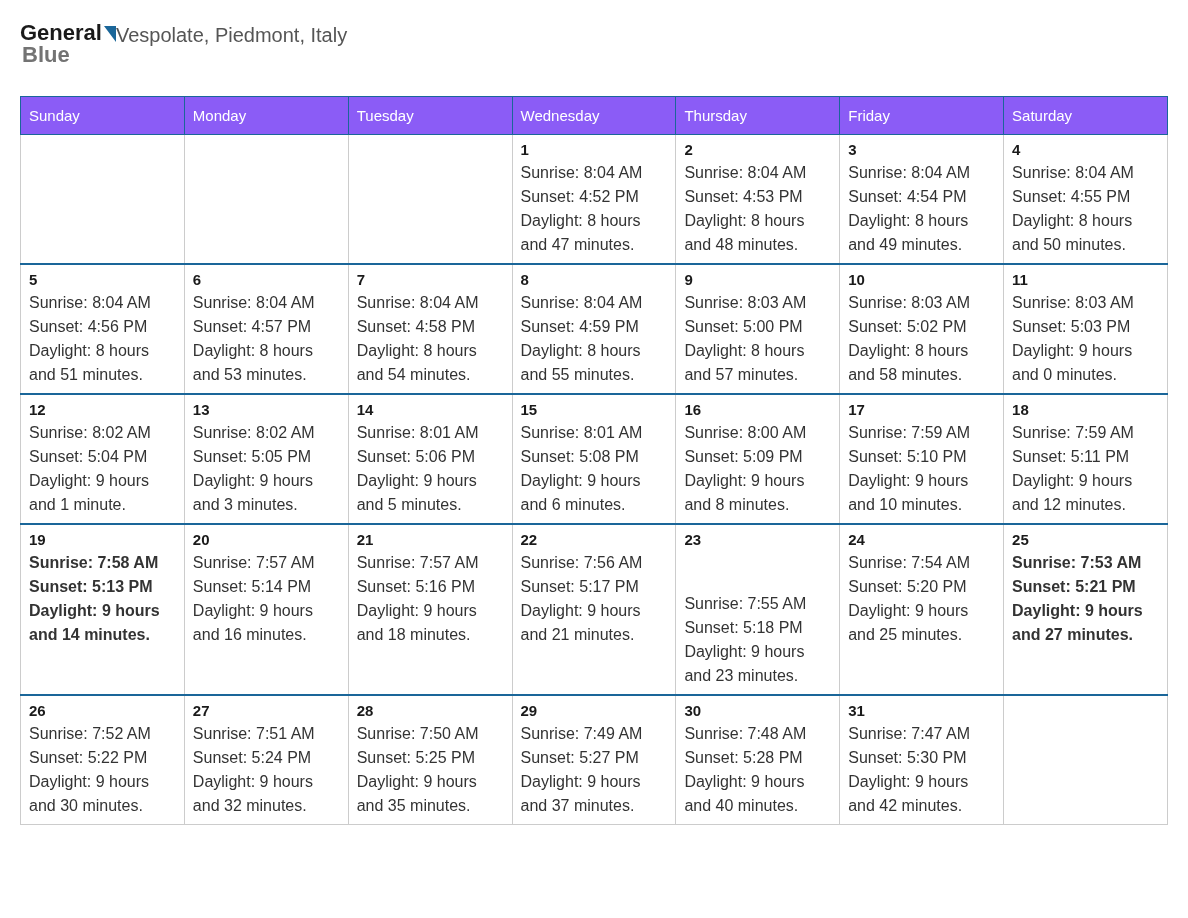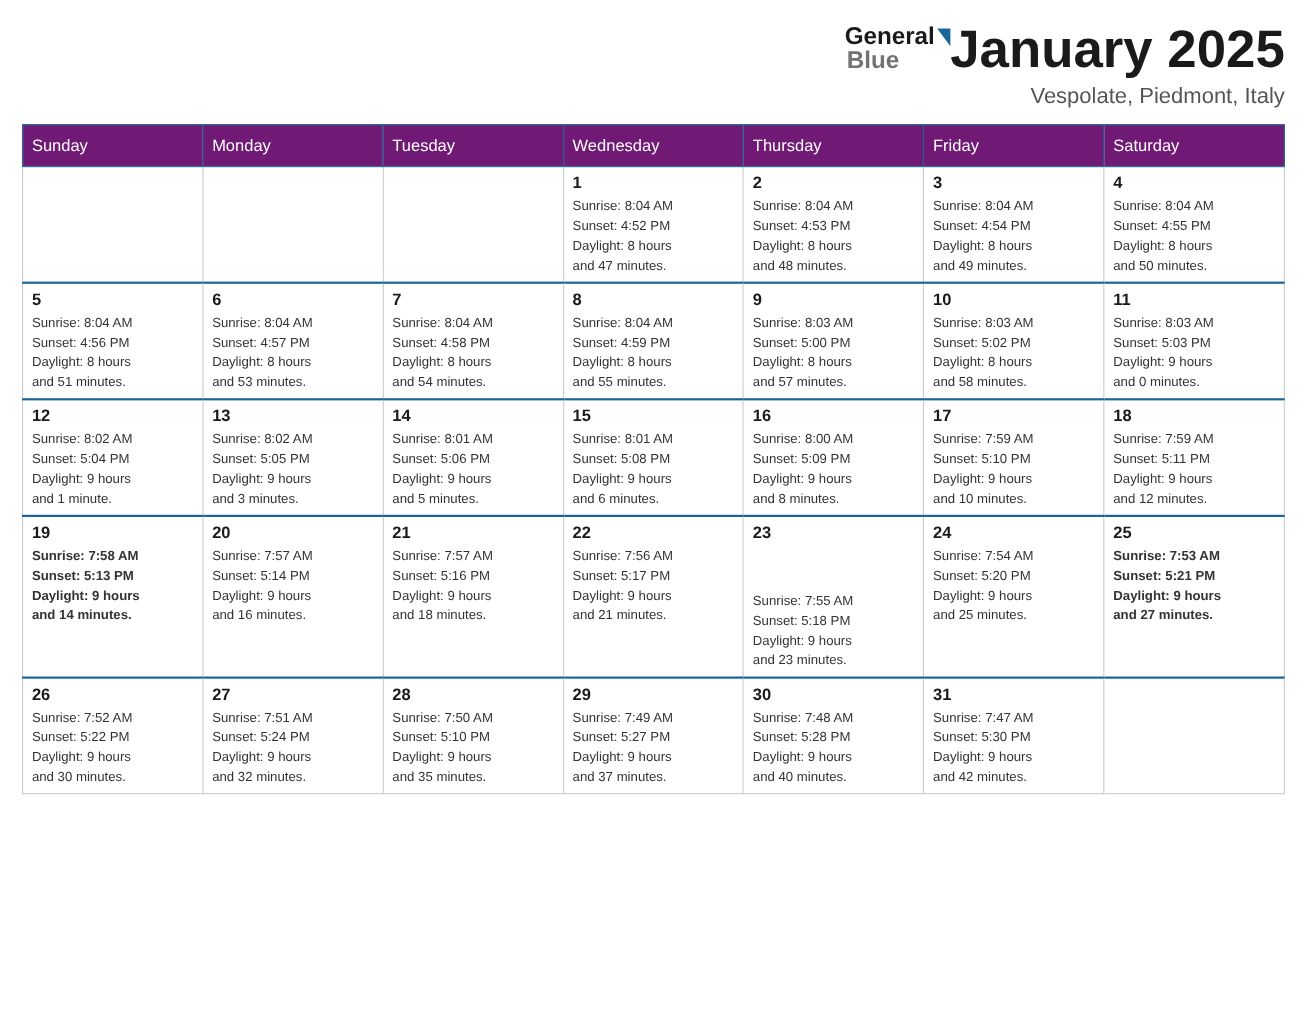--- a/index.html
+++ b/index.html
@@ -5,23 +5,23 @@
     * { box-sizing: border-box; margin: 0; padding: 0; }
     body {
       font-family: Arial, sans-serif;
       background: #ffffff;
       padding: 20px;
       width: 1188px;
       min-height: 918px;
     }
     .header {
       display: flex;
-      justify-content: flex-end;
+      justify-content: flex-start;
       align-items: flex-start;
-      margin-bottom: 13px;
+      margin-bottom: 28px;
     }
     .logo {
       display: flex;
       align-items: center;
       gap: 0;
     }
     .logo-text-general {
       font-size: 22px;
       font-weight: bold;
       color: #1a1a1a;
@@ -56,21 +56,21 @@
     .calendar-subtitle {
       font-size: 20px;
       color: #555;
       margin-top: 4px;
     }
     .calendar {
       width: 100%;
       border-collapse: collapse;
     }
     .calendar th {
-      background-color: #701a75;
+      background-color: #8b5cf6;
       color: white;
       padding: 10px 8px;
       text-align: left;
       font-size: 15px;
       font-weight: normal;
       border: 1px solid #1a6699;
     }
     .calendar td {
       vertical-align: top;
       padding: 6px 8px;
@@ -84,40 +84,39 @@
       background: #fff;
     }
     .day-number {
       font-size: 15px;
       font-weight: bold;
       color: #1a1a1a;
       display: block;
       margin-bottom: 3px;
     }
     .day-info {
-      font-size: 12px;
+      font-size: 16px;
       color: #333;
       line-height: 1.5;
     }
     .row-separator td {
       border-top: 2px solid #1a6699;
     }
   </style>
 </head>
 <body>
 
 <div class="header">
   <div class="logo">
     <div>
       <span class="logo-text-general">General</span><span class="logo-arrow"></span>
       <span class="logo-blue">Blue</span>
     </div>
   </div>
   <div class="title-section">
-    <div class="calendar-title">January 2025</div>
     <div class="calendar-subtitle">Vespolate, Piedmont, Italy</div>
   </div>
 </div>
 
 <table class="calendar">
   <thead>
     <tr>
     <th>Sunday</th>
         <th>Monday</th>
         <th>Tuesday</th>
@@ -325,21 +324,21 @@
         <td>
           <span class="day-number">27</span>
           <div class="day-info" style="white-space: pre-line;">Sunrise: 7:51 AM
 Sunset: 5:24 PM
 Daylight: 9 hours
 and 32 minutes.</div>
         </td>
         <td>
           <span class="day-number">28</span>
           <div class="day-info" style="white-space: pre-line;">Sunrise: 7:50 AM
-Sunset: 5:10 PM
+Sunset: 5:25 PM
 Daylight: 9 hours
 and 35 minutes.</div>
         </td>
         <td>
           <span class="day-number">29</span>
           <div class="day-info" style="white-space: pre-line;">Sunrise: 7:49 AM
 Sunset: 5:27 PM
 Daylight: 9 hours
 and 37 minutes.</div>
         </td>

